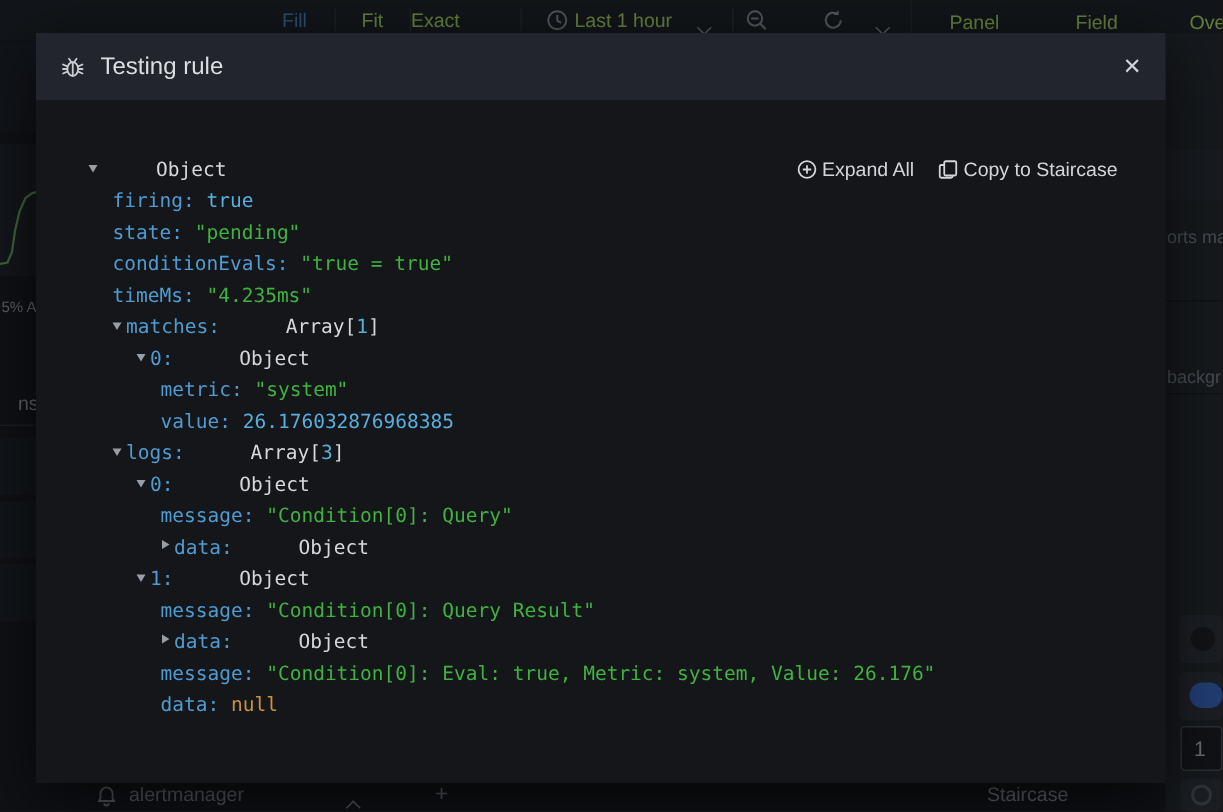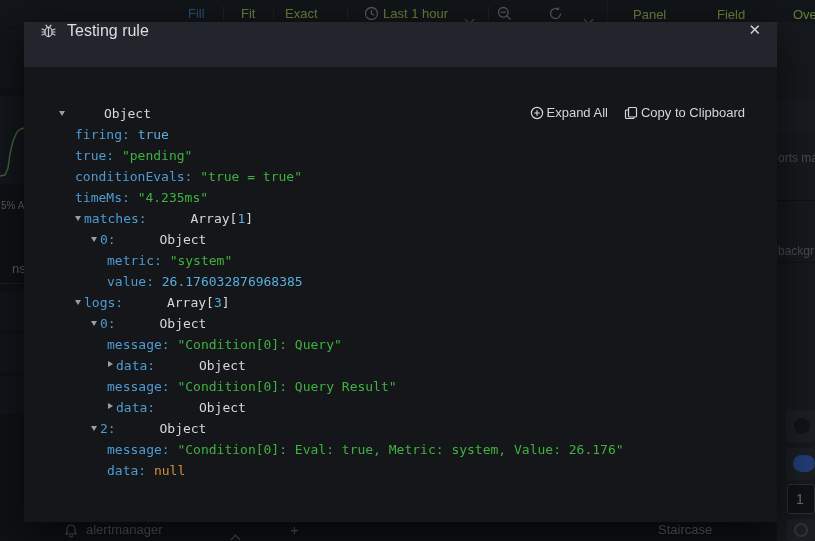--- a/index.html
+++ b/index.html
@@ -24,21 +24,21 @@
   .knob-off { border-radius:50%; background:#181b1f; }
   .pill-on { border-radius:9px; }
   .num-box { background:#17191d; border:1px solid #4c5258; border-radius:3px; color:#c7ccd1; font-size:14px; line-height:28px; padding-left:8px; }
   .ring { border-radius:50%; border:2px solid #575d64; }
 
   .overlay { position:absolute; left:0; top:0; width:815px; height:541px; background:rgba(9,11,15,0.5); z-index:5; }
 
   
   .modal { position:absolute; left:24px; top:22px; width:753px; height:500px; z-index:10;
            box-shadow:0 12px 40px rgba(0,0,0,0.65); }
-  .modal-header { height:45px; background:#22252b; display:flex; padding:0 16px; }
+  .modal-header { height:45px; background:#22252b; display:flex; align-items:center; padding:0 16px; }
   .modal-title { margin-left:10px; font-size:16px; color:#dcdee1; }
   .modal-close { margin-left:auto; color:#cfd2d6; font-size:15px; cursor:pointer; line-height:1; }
   .modal-body { position:relative; height:455px; background:#141619; }
 
   .actions { position:absolute; top:38px; right:32px; display:flex; gap:16px; z-index:2; }
   .action-btn { display:flex; align-items:flex-end; gap:3px; color:#d3d6d9; font-size:13px; cursor:pointer; white-space:nowrap; }
 
   .json-tree { position:absolute; left:35px; top:36px; font-family:"DejaVu Sans Mono", monospace; font-size:13px; line-height:21px; white-space:nowrap; }
   .jrow { height:21px; }
   .tgl { display:inline-block; width:9px; position:relative; }
@@ -54,21 +54,21 @@
   svg { display:block; }
 </style>
 </head>
 <body>
 
 <div class="toolbar">
   <span class="tb-item active" style="left:188px">Fill</span>
   <span class="tb-sep" style="left:223px"></span>
   <span class="tb-item" style="left:241px">Fit</span>
   <span class="tb-sep" style="left:273px"></span>
-  <span class="tb-item" style="left:285px">Exact</span>
+  <span class="tb-item" style="left:274px">Exact</span>
   <span class="tb-sep" style="left:347px"></span>
   <span class="tb-icon" style="left:364px">
     <svg width="15" height="15" viewBox="0 0 15 15">
         <circle cx="7.5" cy="7.5" r="6" fill="none" stroke="#9ba1a8" stroke-width="1.3"></circle>
         <path d="M7.5 4v3.8l2.6 1.5" fill="none" stroke="#9ba1a8" stroke-width="1.3"></path>
       </svg>
   </span>
   <span class="tb-item" style="left:383px">Last 1 hour</span>
   <span style="position:absolute;left:466px;top:9px"><span class="chev"></span></span>
   <span class="tb-sep" style="left:488px"></span>
@@ -161,37 +161,37 @@
         </span>
         <span>Expand All</span>
       </span>
       <span class="action-btn">
         <span>
           <svg width="14" height="14" viewBox="0 0 14 14">
               <rect x="4.5" y="1.5" width="8" height="9.5" rx="1" fill="none" stroke="#d3d6d9" stroke-width="1.2"></rect>
               <path d="M4.5 4H2.5a1 1 0 0 0-1 1v6.5a1 1 0 0 0 1 1H9a1 1 0 0 0 1-1v-0.5" fill="none" stroke="#d3d6d9" stroke-width="1.2"></path>
             </svg>
         </span>
-        <span>Copy to Clipboard</span>
+        <span>Copy to Staircase</span>
       </span>
     </div>
     <div class="json-tree">
         <div class="jrow" style="padding-left: 0px;"><span class="tgl down"></span><span class="jplain">Object</span></div>
         <div class="jrow" style="padding-left: 16px;"><span class="jkey">firing: </span><span class="jbool">true</span></div>
-        <div class="jrow" style="padding-left: 16px;"><span class="jkey">true: </span><span class="jstr">"pending"</span></div>
+        <div class="jrow" style="padding-left: 16px;"><span class="jkey">state: </span><span class="jstr">"pending"</span></div>
         <div class="jrow" style="padding-left: 16px;"><span class="jkey">conditionEvals: </span><span class="jstr">"true = true"</span></div>
         <div class="jrow" style="padding-left: 16px;"><span class="jkey">timeMs: </span><span class="jstr">"4.235ms"</span></div>
         <div class="jrow" style="padding-left: 16px;"><span class="tgl down"></span><span class="jkey">matches: </span><span class="jplain">Array[<span class="jnum">1</span>]</span></div>
         <div class="jrow" style="padding-left: 32px;"><span class="tgl down"></span><span class="jkey">0: </span><span class="jplain">Object</span></div>
         <div class="jrow" style="padding-left: 48px;"><span class="jkey">metric: </span><span class="jstr">"system"</span></div>
         <div class="jrow" style="padding-left: 48px;"><span class="jkey">value: </span><span class="jnum">26.176032876968385</span></div>
         <div class="jrow" style="padding-left: 16px;"><span class="tgl down"></span><span class="jkey">logs: </span><span class="jplain">Array[<span class="jnum">3</span>]</span></div>
         <div class="jrow" style="padding-left: 32px;"><span class="tgl down"></span><span class="jkey">0: </span><span class="jplain">Object</span></div>
         <div class="jrow" style="padding-left: 48px;"><span class="jkey">message: </span><span class="jstr">"Condition[0]: Query"</span></div>
         <div class="jrow" style="padding-left: 48px;"><span class="tgl right"></span><span class="jkey">data: </span><span class="jplain">Object</span></div>
+        <div class="jrow" style="padding-left: 32px;"><span class="tgl down"></span><span class="jkey">1: </span><span class="jplain">Object</span></div>
         <div class="jrow" style="padding-left: 48px;"><span class="jkey">message: </span><span class="jstr">"Condition[0]: Query Result"</span></div>
         <div class="jrow" style="padding-left: 48px;"><span class="tgl right"></span><span class="jkey">data: </span><span class="jplain">Object</span></div>
-        <div class="jrow" style="padding-left: 32px;"><span class="tgl down"></span><span class="jkey">2: </span><span class="jplain">Object</span></div>
         <div class="jrow" style="padding-left: 48px;"><span class="jkey">message: </span><span class="jstr">"Condition[0]: Eval: true, Metric: system, Value: 26.176"</span></div>
         <div class="jrow" style="padding-left: 48px;"><span class="jkey">data: </span><span class="jnull">null</span></div>
       </div>
   </div>
 </div>
 
 </body></html>

